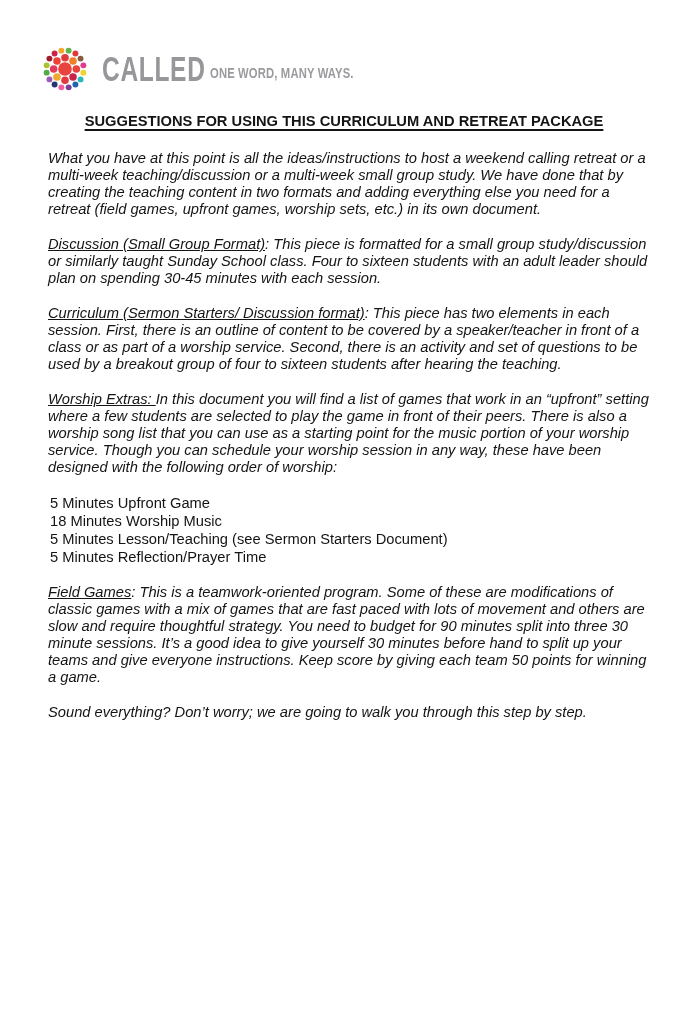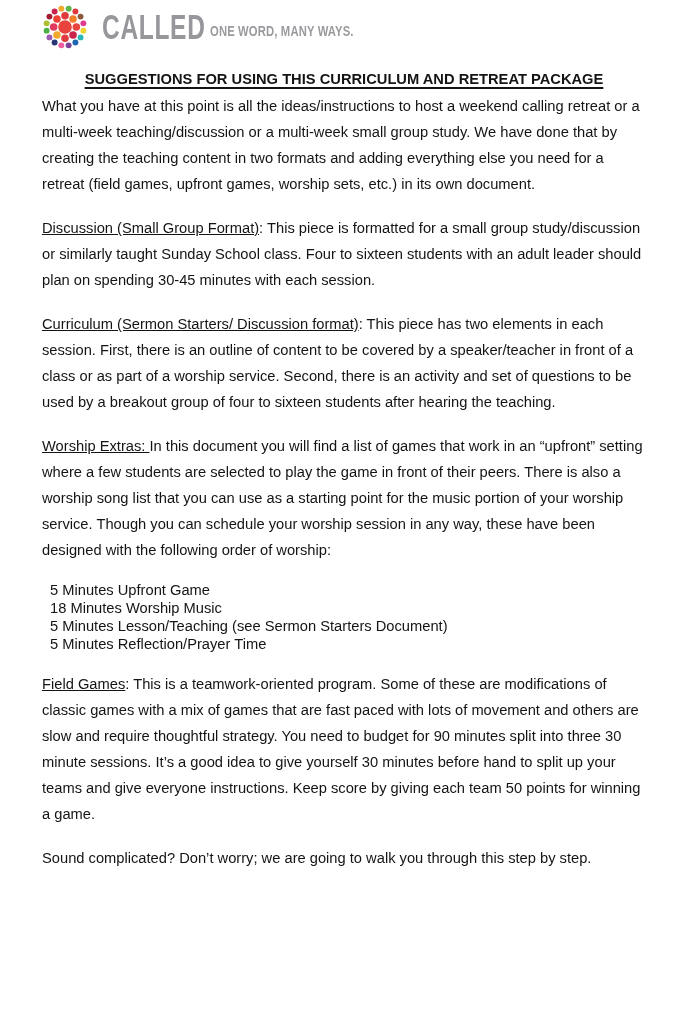--- a/index.html
+++ b/index.html
@@ -11,20 +11,21 @@
     color:#141414;
     overflow:hidden;
   }
   .content {
     position:absolute;
     left:38px; top:0;
     width:612px;
   }
   
   .logo-row {
+    margin-top:42px;
     height:54px;
     display:flex;
     align-items:center;
   }
   .logo-dots { width:54px; height:54px; flex:0 0 auto; }
   .wordmark {
     display:inline-block;
     font-size:35px;
     font-weight:700;
     letter-spacing:1px;
@@ -42,35 +43,36 @@
     letter-spacing:0.2px;
     color:#9b9a9e;
     transform:scaleX(0.75);
     transform-origin:0 60%;
     margin-left:2px;
     margin-top:6px;
     white-space:nowrap;
   }
   
   .title {
-    margin:16px 0 5px 0;
+    margin:16px 0 20px 0;
     text-align:center;
     font-size:14.7px;
     font-weight:700;
     line-height:18px;
   }
   .title .u {
     text-decoration:underline;
     text-decoration-thickness:1.6px;
     text-underline-offset:2.5px;
   }
   .para {
     font-size:14.7px;
-    line-height:26px;
-    margin:0 0 18px 4px;
+    line-height:17px;
+    margin:0 0 18px 10px;
+    font-style:italic;
   }
   .lead { text-decoration:underline; }
   .plain-list { margin:0 0 18px 12px; }
   .plain-list .li {
     font-size:14.7px;
     line-height:18px;
   }
 </style>
 </head>
 <body>
@@ -122,16 +124,16 @@
 
     <div class="plain-list">
       <div class="li">5 Minutes Upfront Game</div>
       <div class="li">18 Minutes Worship Music</div>
       <div class="li">5 Minutes Lesson/Teaching (see Sermon Starters Document)</div>
       <div class="li">5 Minutes Reflection/Prayer Time</div>
     </div>
 
     <p class="para"><span class="lead">Field Games</span><span>: This is a teamwork-oriented program. Some of these are modifications of classic games with a mix of games that are fast paced with lots of movement and others are slow and require thoughtful strategy. You need to budget for 90 minutes split into three 30 minute sessions. It’s a good idea to give yourself 30 minutes before hand to split up your teams and give everyone instructions. Keep score by giving each team 50 points for winning a game.</span></p>
 
-    <p class="para">Sound complicated? Don’t worry; we are going to walk you through this step by step.</p>
+    <p class="para">Sound everything? Don’t worry; we are going to walk you through this step by step.</p>
 
   </div>
 </div>
 
 </body></html>

